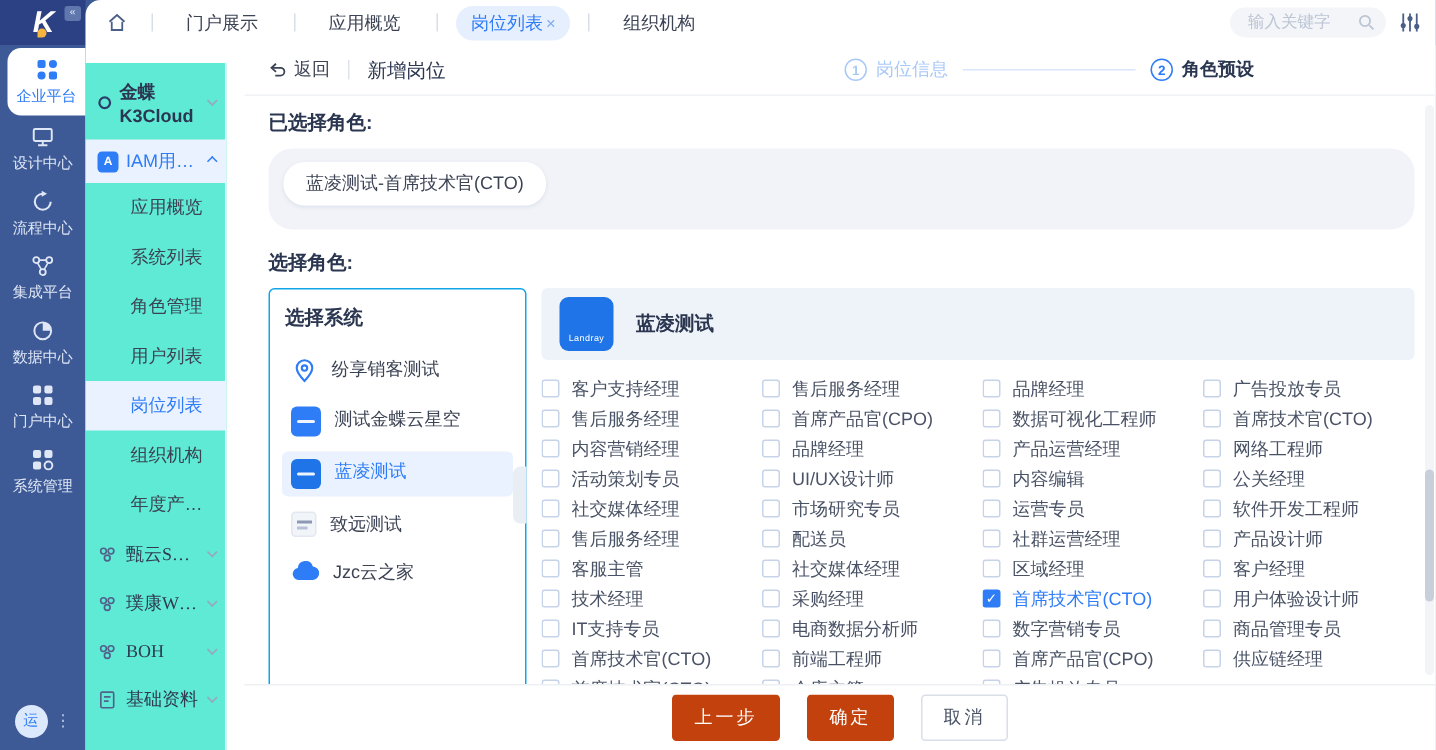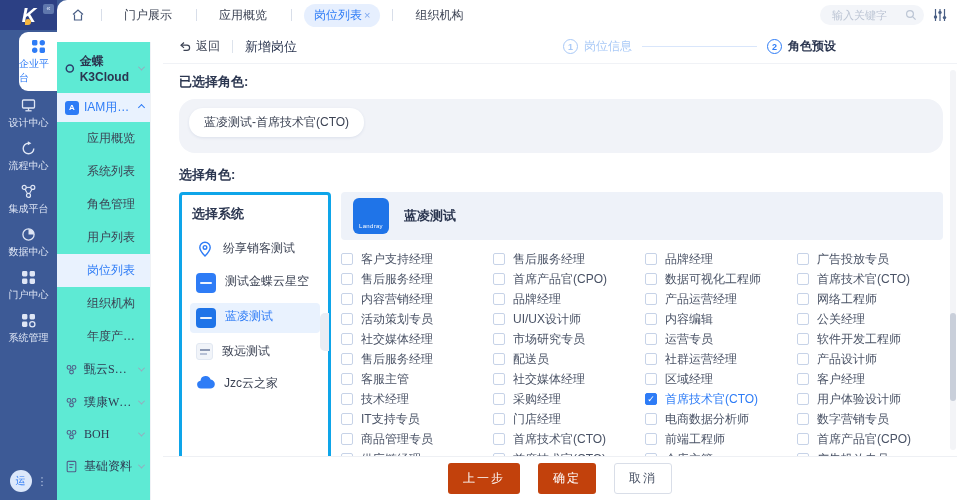--- a/index.html
+++ b/index.html
@@ -24,21 +24,21 @@
   .tabclose { font-size:11px; color:#7fa9ef; margin-left:2px; }
   .topbar-right { position:absolute; right:10px; top:5px; display:flex; align-items:center; gap:9px; }
   .searchbox { position:relative; width:104px; height:20px; }
   .searchbox input { width:100%; height:100%; border:none; outline:none; background:#f3f5f9; border-radius:11px; font-size:11px; padding:0 22px 0 12px; color:#3c4354; font-family:"Liberation Sans",sans-serif; }
   .searchbox input::placeholder { color:#bcc5d4; }
   .search-ic { position:absolute; right:7px; top:4px; }
   
   .rail { position:absolute; left:0; top:30px; bottom:0; width:57px; background:#3d5a96; }
   .rail-item { margin:2px 0 2px 0; padding:5px 0 4px 0; display:flex; flex-direction:column; align-items:center; gap:3px; color:#dfe6f5; cursor:pointer; }
   .rail-item .rlabel { font-size:10px; letter-spacing:0; }
-  .rail-item.active { background:#fff; color:#2e7cf6; border-radius:9px 0 0 9px; margin-left:19px; padding:7px 0 6px 0; }
+  .rail-item.active { background:#fff; color:#2e7cf6; border-radius:9px 0 0 9px; margin-left:5px; padding:7px 0 6px 0; }
   .rail-bottom { position:absolute; bottom:8px; left:0; width:57px; display:flex; align-items:center; justify-content:center; gap:5px; }
   .avatar { width:22px; height:22px; border-radius:50%; background:#dce8fb; color:#2e7cf6; font-size:10px; line-height:22px; text-align:center; cursor:pointer; }
   .raildots { color:#b9c7e4; font-size:11px; letter-spacing:0; cursor:pointer; line-height:10px; }
   
   .sidebar { position:absolute; left:57px; top:42px; bottom:0; width:94px; background:#5eead4; border-right:1px solid #f0f2f6; overflow:hidden; }
   .ws-row { display:flex; align-items:center; gap:5px; padding:11px 6px 9px 8px; font-size:12px; color:#2b3650; font-weight:700; cursor:pointer; }
   .iam-row { display:flex; align-items:center; gap:5px; background:#e9f2fe; padding:6px 6px 6px 8px; color:#2e7cf6; font-size:12px; cursor:pointer; }
   .iam-ic { width:14px; height:14px; background:#2e7cf6; border-radius:3px; color:#fff; font-size:8px; font-weight:700; text-align:center; line-height:14px; flex:0 0 auto; }
   .side-item { padding:8px 4px 8px 30px; font-size:12px; color:#3c4354; white-space:nowrap; overflow:hidden; text-overflow:ellipsis; cursor:pointer; }
   .side-item.active { background:#e9f2fe; color:#2e7cf6; }
@@ -62,21 +62,21 @@
   .step.active { color:#2e7cf6; }
   .step.active .steplabel { color:#2b3650; font-size:12px; font-weight:700; }
   .stepline { width:115px; height:1px; background:#d9e6fb; }
   .body { flex:1; padding:9px 14px 0 16px; position:relative; overflow:hidden; }
   .sec-label { font-size:13px; font-weight:700; color:#2b3650; margin-bottom:8px; }
   .selected-panel { background:#f1f3f8; border-radius:16px; height:54px; padding:9px 10px; display:flex; align-items:flex-start; gap:8px; }
   .chip { background:#fff; border-radius:14px; padding:6px 15px; font-size:12px; color:#3c4354; box-shadow:0 1px 3px rgba(40,70,130,0.10); cursor:pointer; white-space:nowrap; }
   .choose-label { margin:13px 0 8px 0; }
   .pick-row { display:flex; gap:10px; height:281px; }
   
-  .sys-panel { width:152px; border:3px solid #0ea5e9; border-radius:4px; padding:10px 8px; position:relative; flex:0 0 auto; }
+  .sys-panel { width:172px; border:1px solid #0ea5e9; border-radius:4px; padding:10px 8px; position:relative; flex:0 0 auto; }
   .sys-title { font-size:13px; font-weight:700; color:#2b3650; margin:0 0 12px 2px; }
   .sys-item { display:flex; align-items:flex-start; gap:9px; padding:5px 6px; border-radius:4px; font-size:12px; color:#3c4354; margin-bottom:5px; cursor:pointer; white-space:nowrap; }
   .sys-item.active { background:#e9f2fe; color:#2e7cf6; }
   .sq-logo { width:20px; height:20px; border-radius:4px; background:#2e7cf6; position:relative; flex:0 0 auto; }
   .sq-logo::after { content:""; position:absolute; left:4px; top:9px; width:12px; height:2px; background:rgba(255,255,255,0.92); border-radius:1px; }
   .sq-logo.alt { background:#1f74e8; }
   .txt-logo { width:17px; height:17px; border-radius:3px; background:#f1f4f9; border:1px solid #e2e8f2; position:relative; flex:0 0 auto; }
   .txt-logo::before { content:""; position:absolute; left:3px; top:5px; width:10px; height:2px; background:#8d99b4; }
   .txt-logo::after { content:""; position:absolute; left:3px; top:9px; width:7px; height:2px; background:#b7c1d6; }
   .collapse-handle { position:absolute; right:-1px; top:118px; width:9px; height:38px; background:#e9edf4; border-radius:5px 0 0 5px; display:flex; align-items:center; justify-content:center; cursor:pointer; }
@@ -495,24 +495,20 @@
               <div class="role">
               <span class="cb"></span>
               <span class="role-label">用户体验设计师</span>
             </div>
               <div class="role">
               <span class="cb"></span>
               <span class="role-label">IT支持专员</span>
             </div>
               <div class="role">
               <span class="cb"></span>
-              <span class="role-label">门店经理</span>
-            </div>
-              <div class="role">
-              <span class="cb"></span>
               <span class="role-label">电商数据分析师</span>
             </div>
               <div class="role">
               <span class="cb"></span>
               <span class="role-label">数字营销专员</span>
             </div>
               <div class="role">
               <span class="cb"></span>
               <span class="role-label">商品管理专员</span>
             </div>

